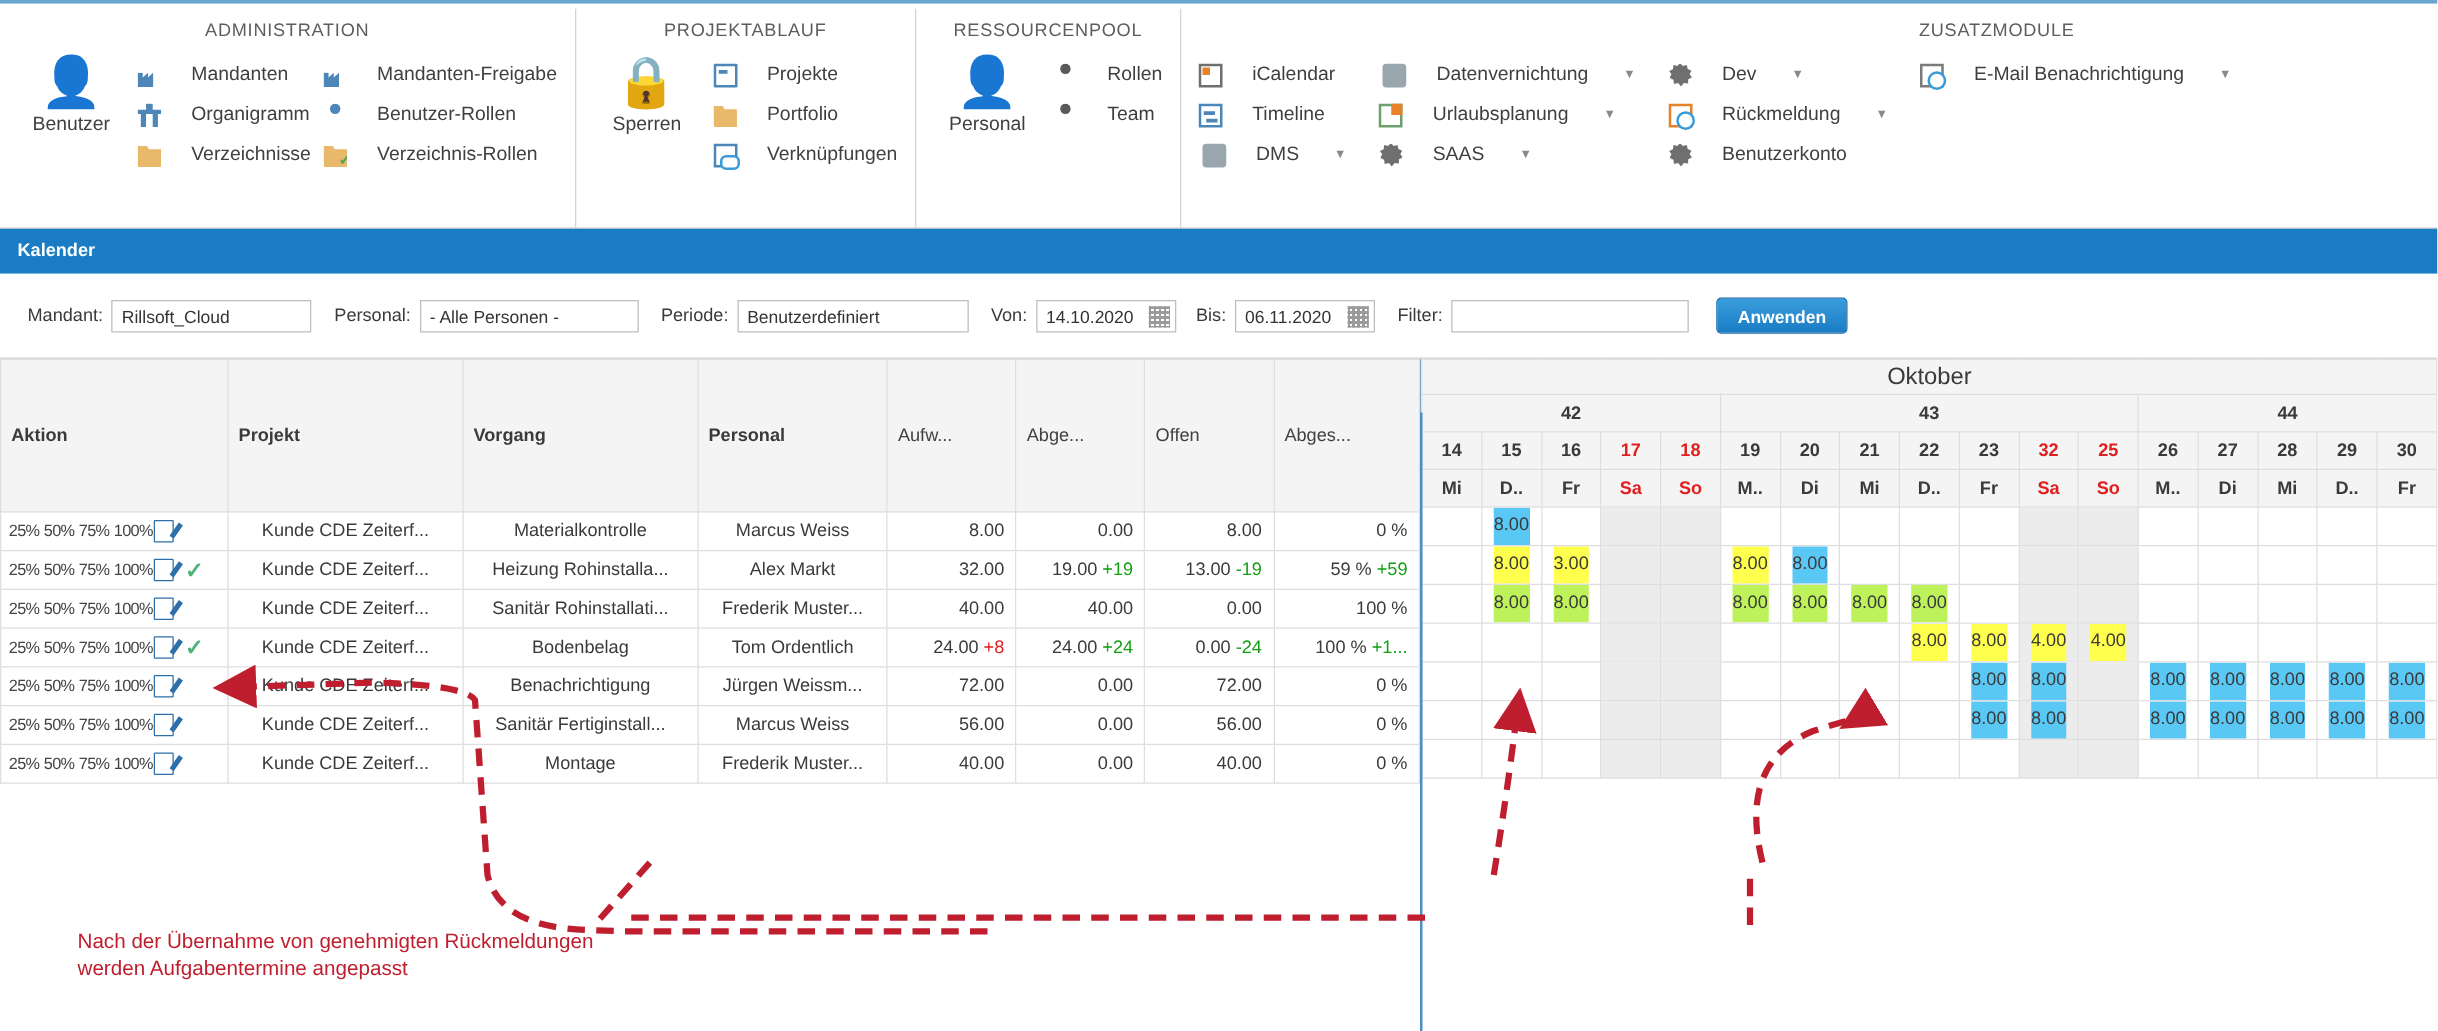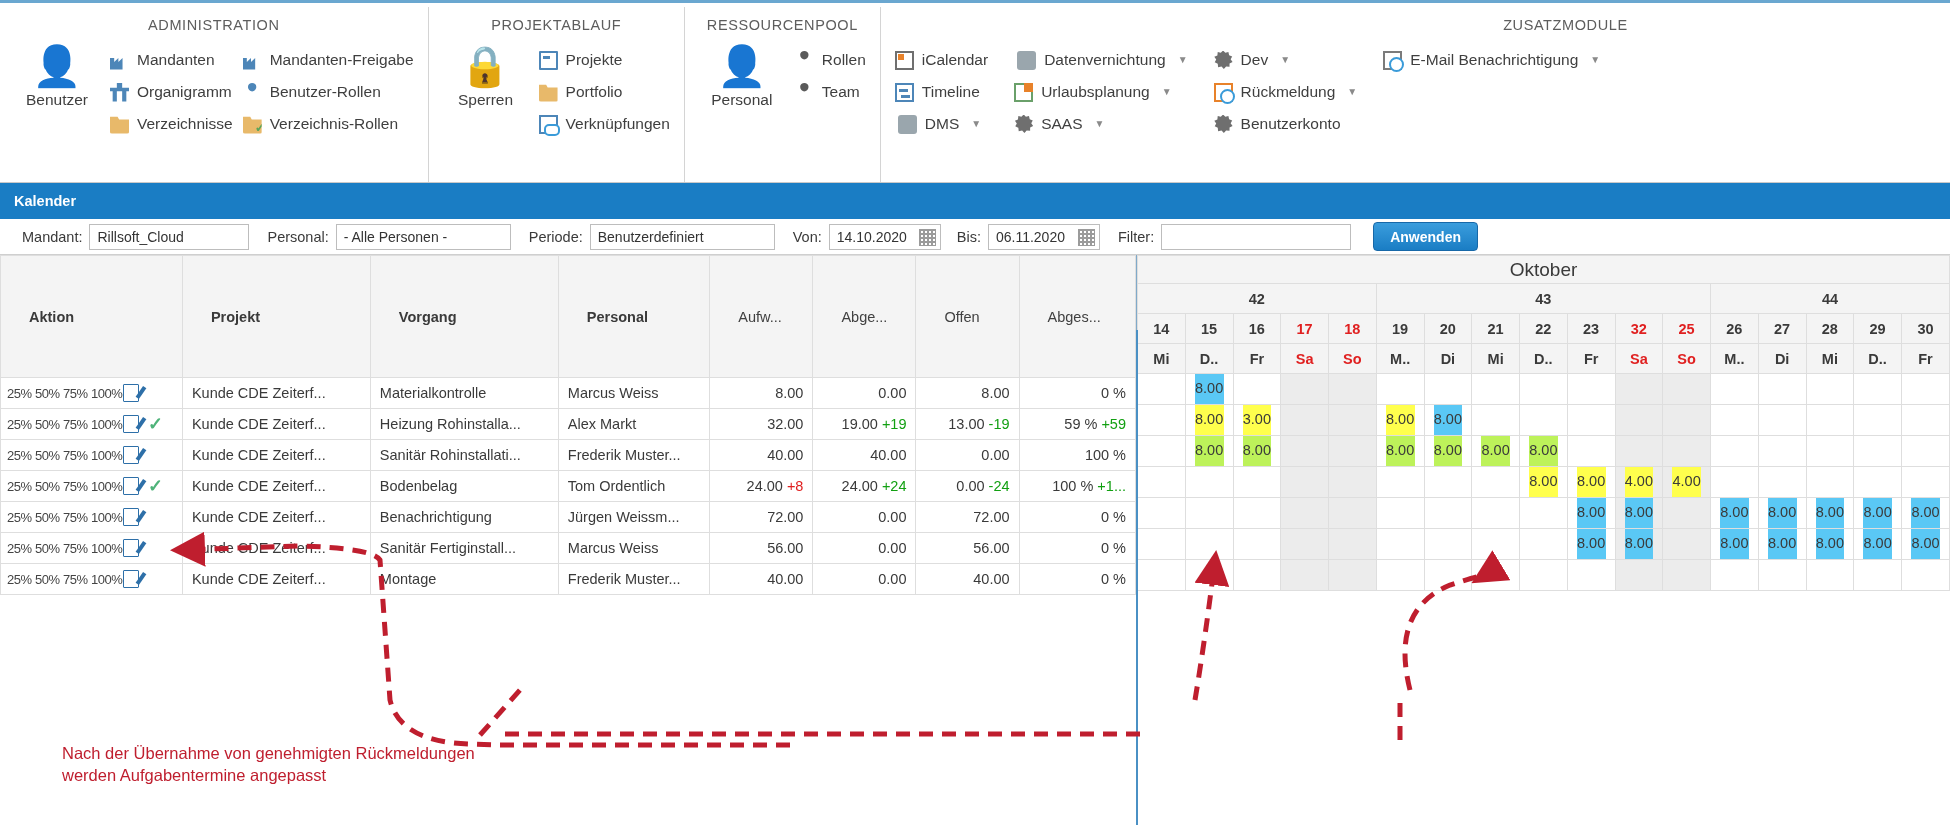--- a/index.html
+++ b/index.html
@@ -34,21 +34,21 @@
   }
   .rgroup-body { display:flex; align-items:flex-start; gap:10px; flex:1; }
   .big-btn {
     display:flex; flex-direction:column; align-items:center; justify-content:flex-start;
     width:86px; padding-top:4px; cursor:pointer;
   }
   .big-btn .glyph { font-size:40px; line-height:42px; }
   .big-btn .lbl { font-size:15.5px; color:#3f3f3f; margin-top:4px; }
   .col { display:flex; flex-direction:column; gap:6px; padding-top:6px; }
   .item {
-    display:flex; align-items:center; gap:8px; font-size:15.5px; color:#3f3f3f;
+    display:flex; align-items:center; gap:24px; font-size:15.5px; color:#3f3f3f;
     white-space:nowrap; cursor:pointer; line-height:22px; height:26px;
   }
   .ico { width:19px; height:19px; display:inline-block; position:relative; flex:0 0 19px; }
   .caret { color:#8a8a8a; font-size:10px; margin-left:4px; }
 
   
   .ico.factory{background:linear-gradient(#4d86b8,#4d86b8);clip-path:polygon(0 40%,22% 40%,22% 60%,44% 40%,44% 60%,66% 40%,66% 100%,0 100%);}
   .ico.org{background:#4d86b8;clip-path:polygon(36% 0,64% 0,64% 28%,100% 28%,100% 46%,86% 46%,86% 100%,64% 100%,64% 46%,36% 46%,36% 100%,14% 100%,14% 46%,0 46%,0 28%,36% 28%);}
   .ico.folder{background:#e8b96a;border-radius:2px;clip-path:polygon(0 12%,40% 12%,48% 26%,100% 26%,100% 100%,0 100%);}
   .ico.win{background:#fff;border:2px solid #4d86b8;border-radius:1px;}
@@ -75,21 +75,21 @@
   .ico.check:before{content:"✓";position:absolute;right:-4px;bottom:-5px;font-size:13px;color:#5aa45a;font-weight:bold;}
 
   
   .sectionbar {
     height:36px; background:#1a7dc4; color:#fff; display:flex; align-items:center;
     padding-left:14px; font-size:14.5px; font-weight:bold;
   }
 
   
   .filterbar {
-    height:36px; display:flex; align-items:center; gap:0; padding-left:22px;
+    height:68px; display:flex; align-items:center; gap:0; padding-left:22px;
     background:#fff; border-bottom:1px solid #cfcfcf; font-size:14.5px; color:#3a3a3a;
   }
   .flabel { margin-right:7px; color:#3a3a3a; }
   .selwrap { position:relative; display:inline-block; }
   .sel {
     height:26px; border:1px solid #bdbdbd; background:#fff; font-size:14px;
     padding:0 26px 0 7px; color:#333; font-family:"Liberation Sans",sans-serif;
     display:flex; align-items:center; line-height:24px;
   }
   .dateinput {
@@ -110,26 +110,26 @@
 
   
   .gridwrap { position:relative; width:1950px; height:380px; display:flex; }
   .leftpane { width:1136px; flex:0 0 1136px; }
   .rightpane { flex:1; border-left:1px solid #7fa9c9; }
 
   table.g { border-collapse:collapse; width:100%; table-layout:fixed; }
   table.g th, table.g td { border:1px solid #dedede; font-size:14.5px; color:#3a3a3a; }
   .lh th {
     background:#f4f4f4; height:122px; vertical-align:middle; text-align:left;
-    padding-left:28px; font-weight:bold; color:#4e5a66; font-size:14.5px;
+    padding-left:8px; font-weight:bold; color:#4e5a66; font-size:14.5px;
   }
   .lh th.num { text-align:left; font-weight:normal; color:#404040;}
   tr.row { height:31px; }
   tr.row td { padding:0 9px; height:31px; white-space:nowrap; overflow:hidden; }
-  td.c-proj, td.c-vorg, td.c-pers { text-align:left; }
+  td.c-proj, td.c-vorg, td.c-pers { text-align:center; }
   td.num { text-align:right; }
   .pos { color:#12a012; }
   .neg { color:#e02020; }
 
   
   .actions { display:flex; align-items:center; gap:3px; padding-left:6px; }
   .pct { width:25px; }
   .pctbar { width:25px; height:9px; background:#d9d9d9; position:relative; }
   .pctbar i { position:absolute; left:0; top:0; height:5px; background:#2d6fa8; display:block; }
   .pctbar.on i { background:#2d6fa8; }

